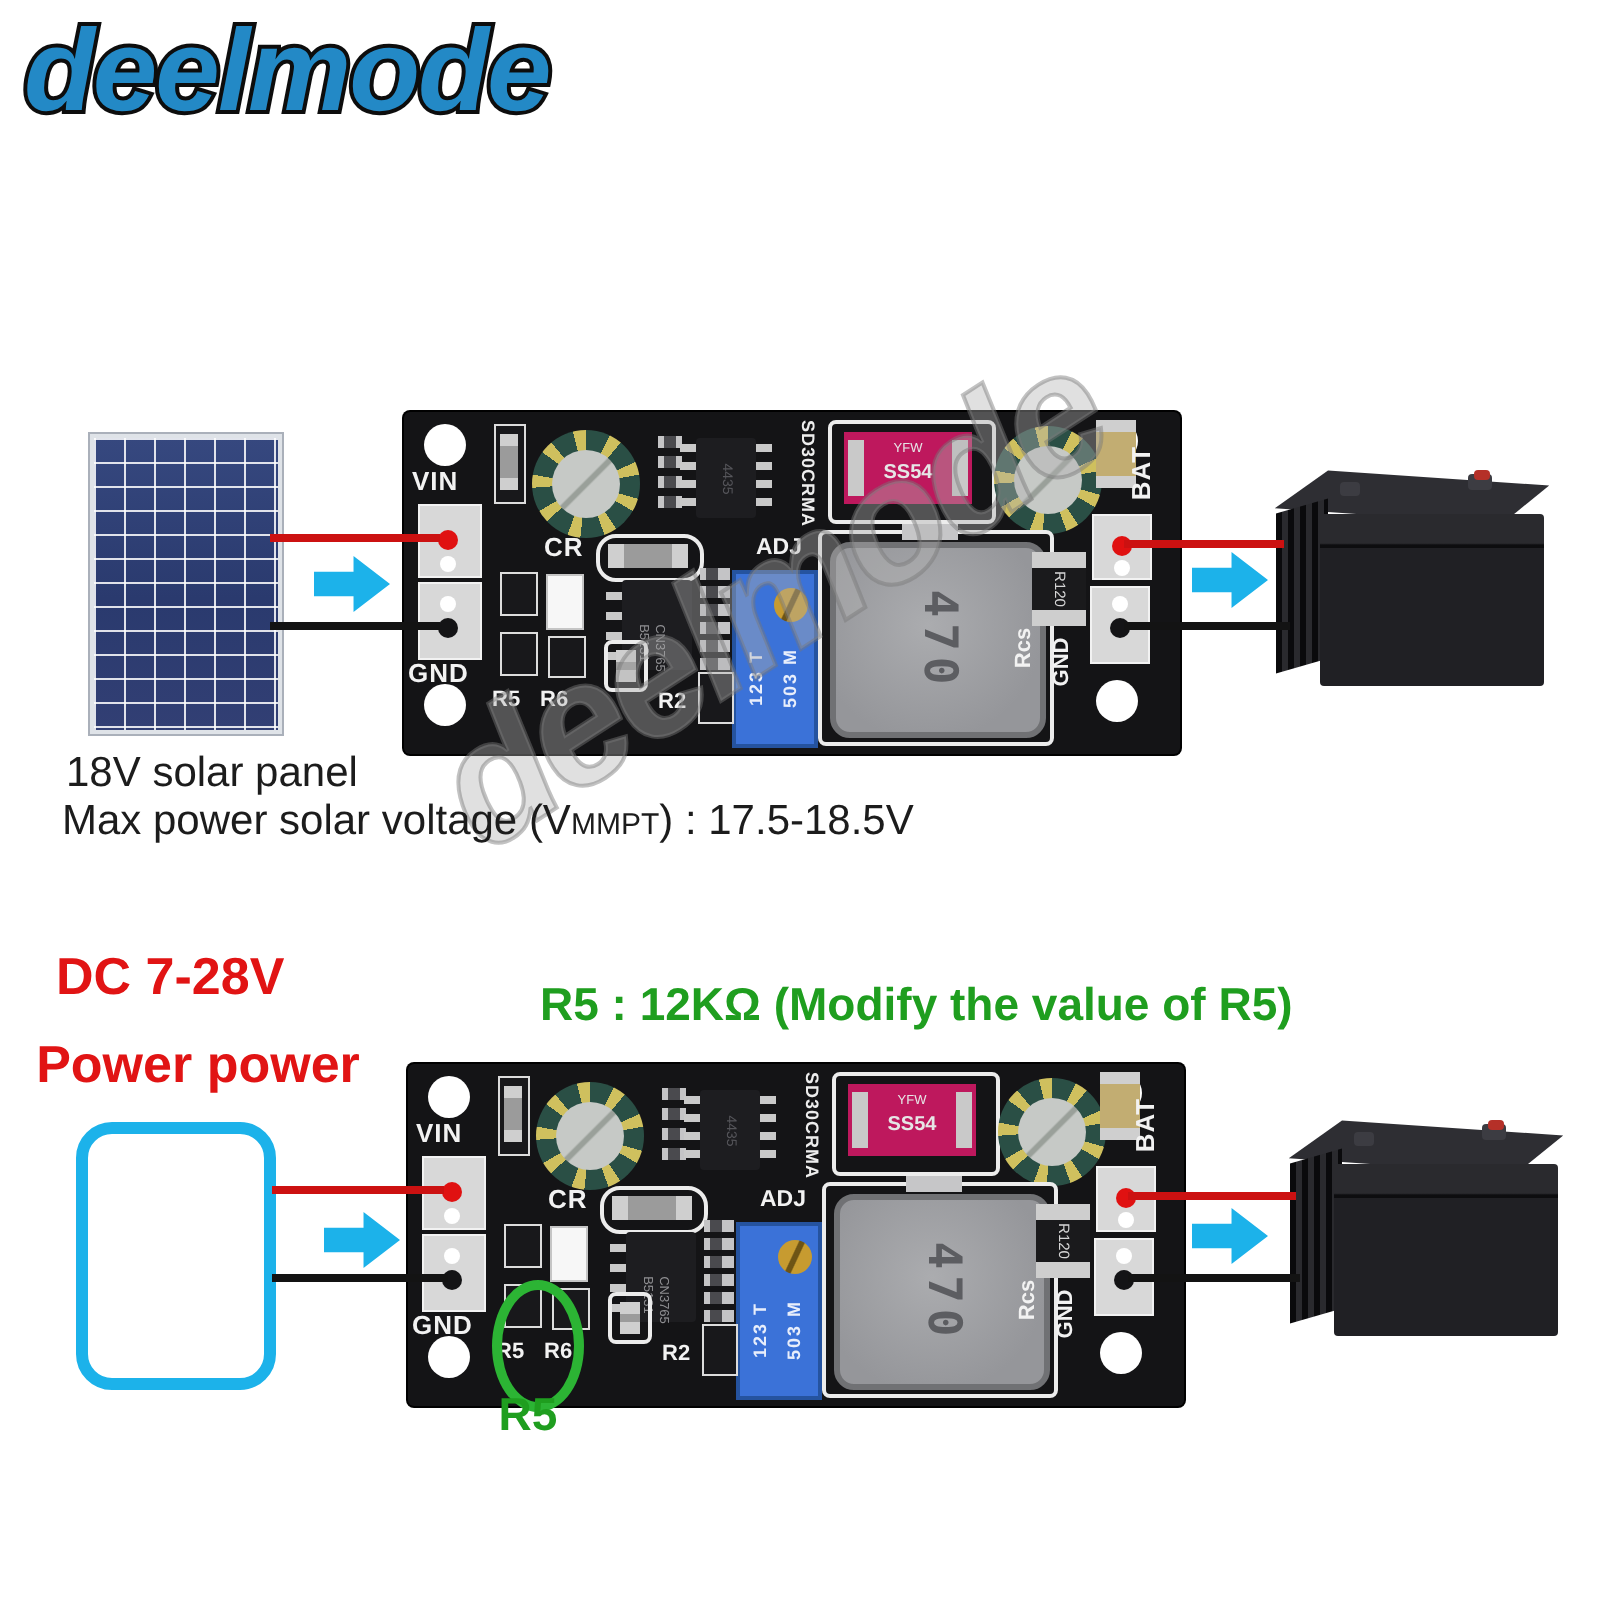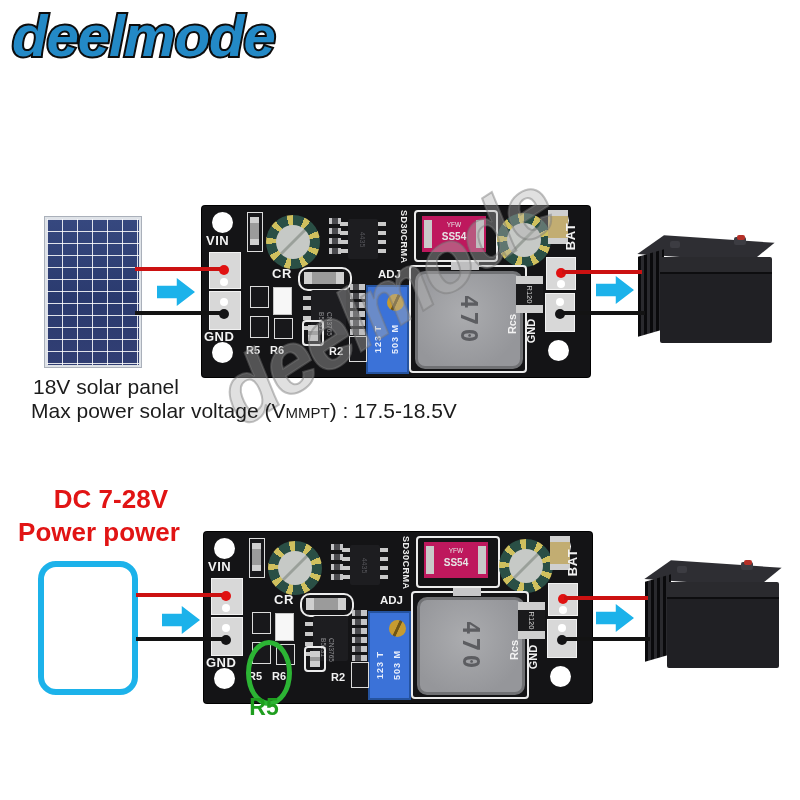--- a/index.html
+++ b/index.html
@@ -270,22 +270,23 @@
     <div class="bat-side"></div>
     <div class="bat-front"></div>
     <div class="bat-terminal" style="left:34px;top:16px;width:10px;height:7px"></div>
     <div class="bat-terminal" style="left:98px;top:12px;width:12px;height:8px"></div>
     <div class="bat-red" style="left:101px;top:10px;width:8px;height:5px"></div>
   </div>
 
   <div class="abs caption" style="left:33px;top:375px">18V solar panel</div>
   <div class="abs caption" style="left:31px;top:399px"><span>Max power solar voltage (V</span><span class="subcap">MMPT</span><span>) : 17.5-18.5V</span></div>
 
-  <div class="abs red-label" style="left:28px;top:484px;width:140px;text-align:right">DC 7-28V</div>
+  <div class="abs red-label" style="left:28px;top:473px;width:140px;text-align:left">DC 7-28V</div>
   <div class="abs red-label" style="left:14px;top:517px;width:170px;text-align:center">Power power</div>
+  <div class="abs green-label" style="left:270px;top:489px;font-size:23px">R5 : 12KΩ (Modify the value of R5)</div>
 
   <div class="abs psu"></div>
 
   <div class="abs wire red" style="left:136px;top:593px;width:86px"></div>
   <div class="abs wire blk" style="left:136px;top:637px;width:88px"></div>
   <div class="abs arrow" style="left:162px;top:606px"></div>
 
   <div class="abs board-slot" style="left:204px;top:532px">
   <div class="board">
     <div class="hole" style="left:10px;top:6px"></div>

